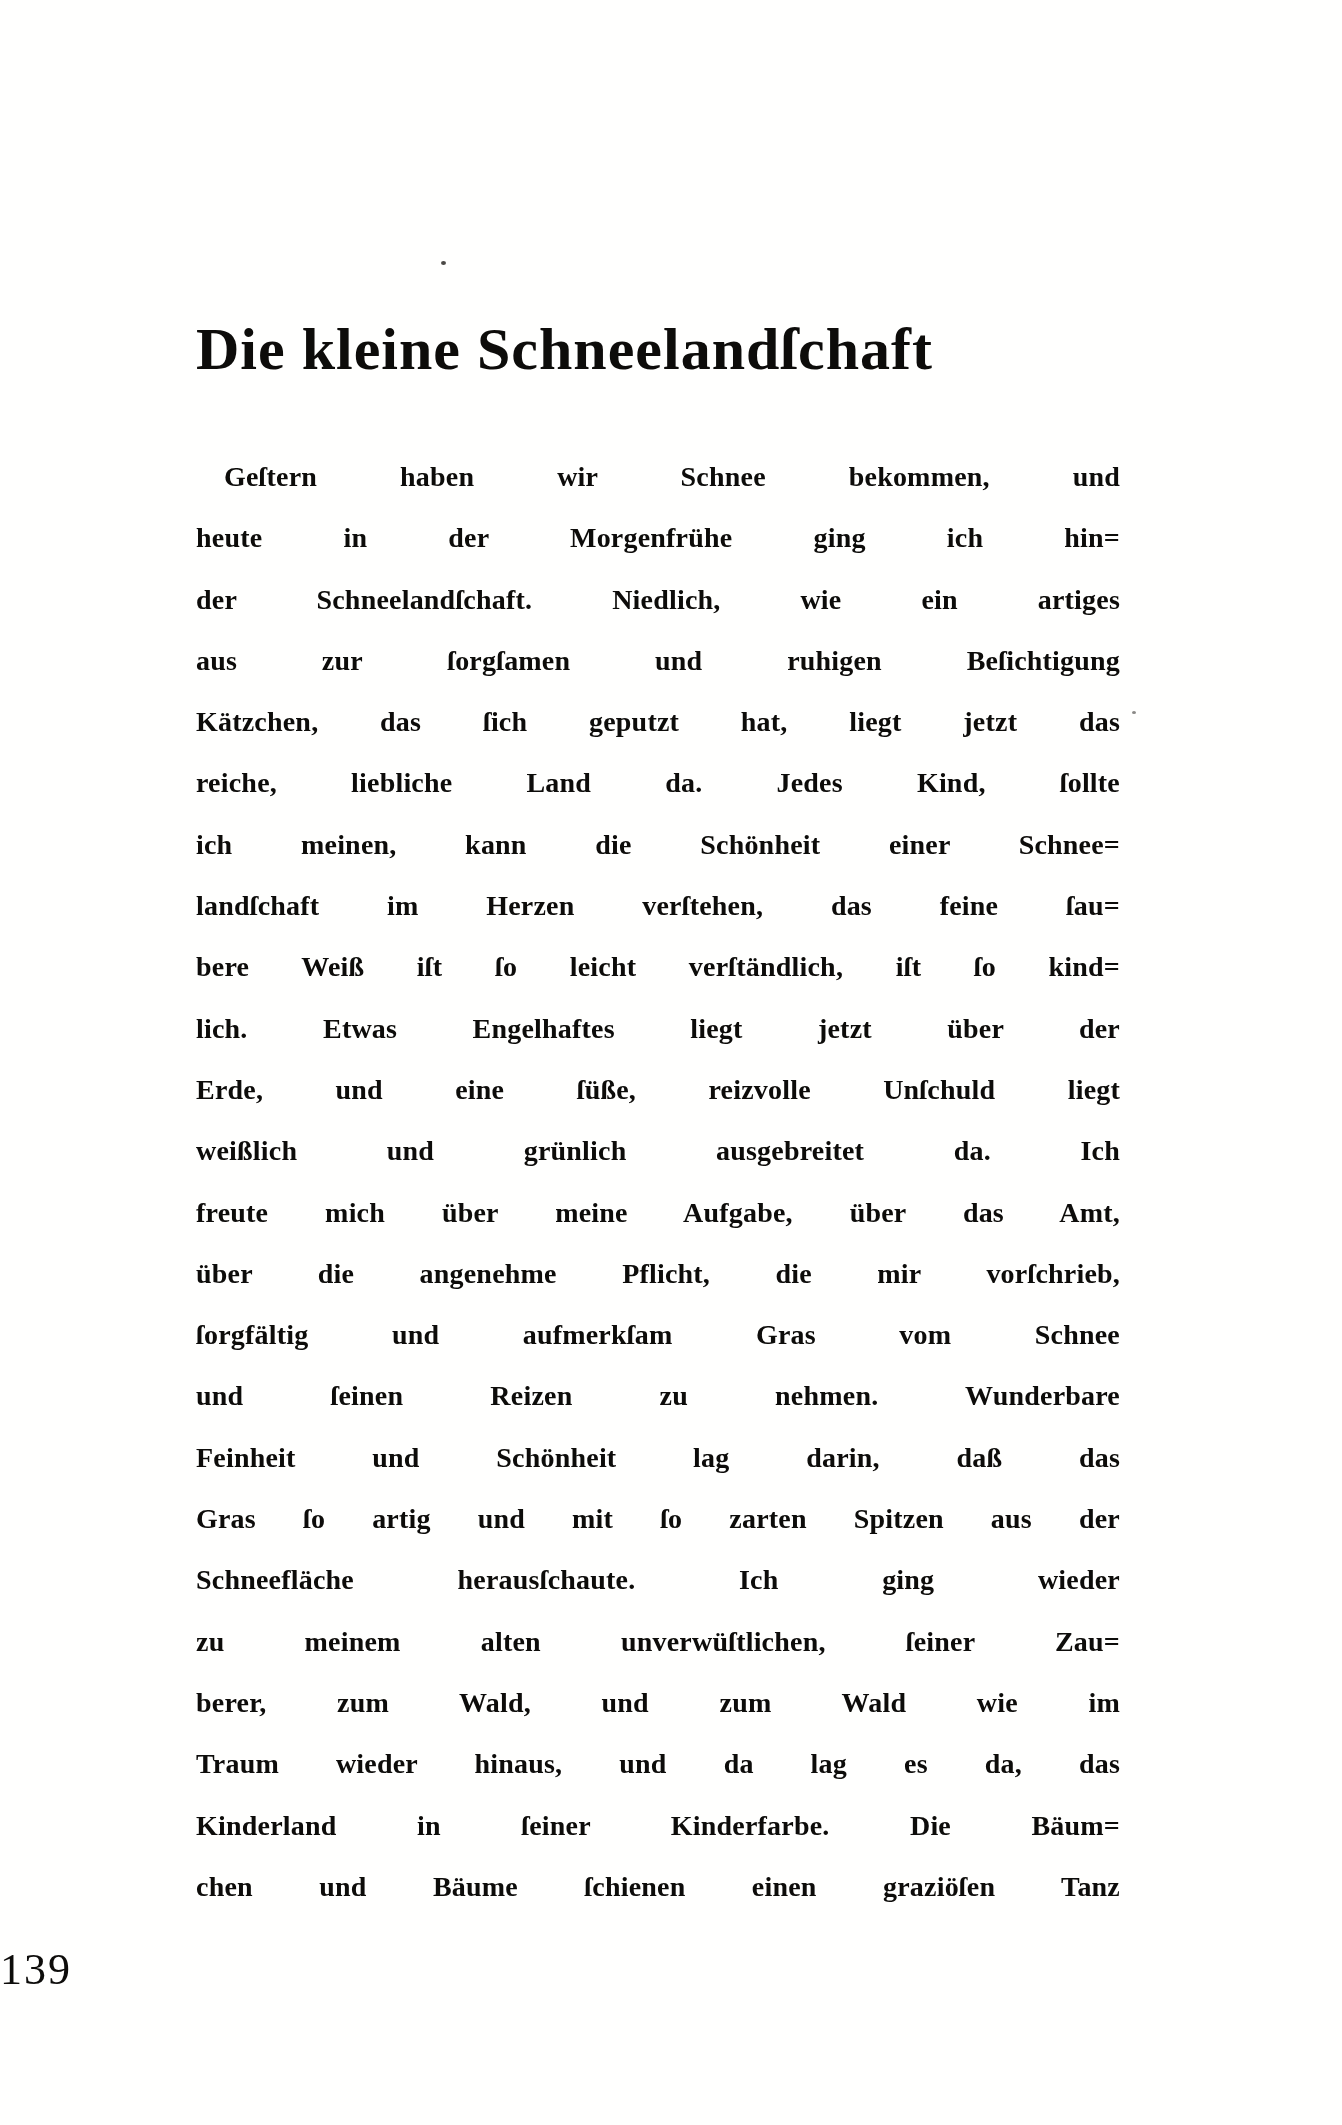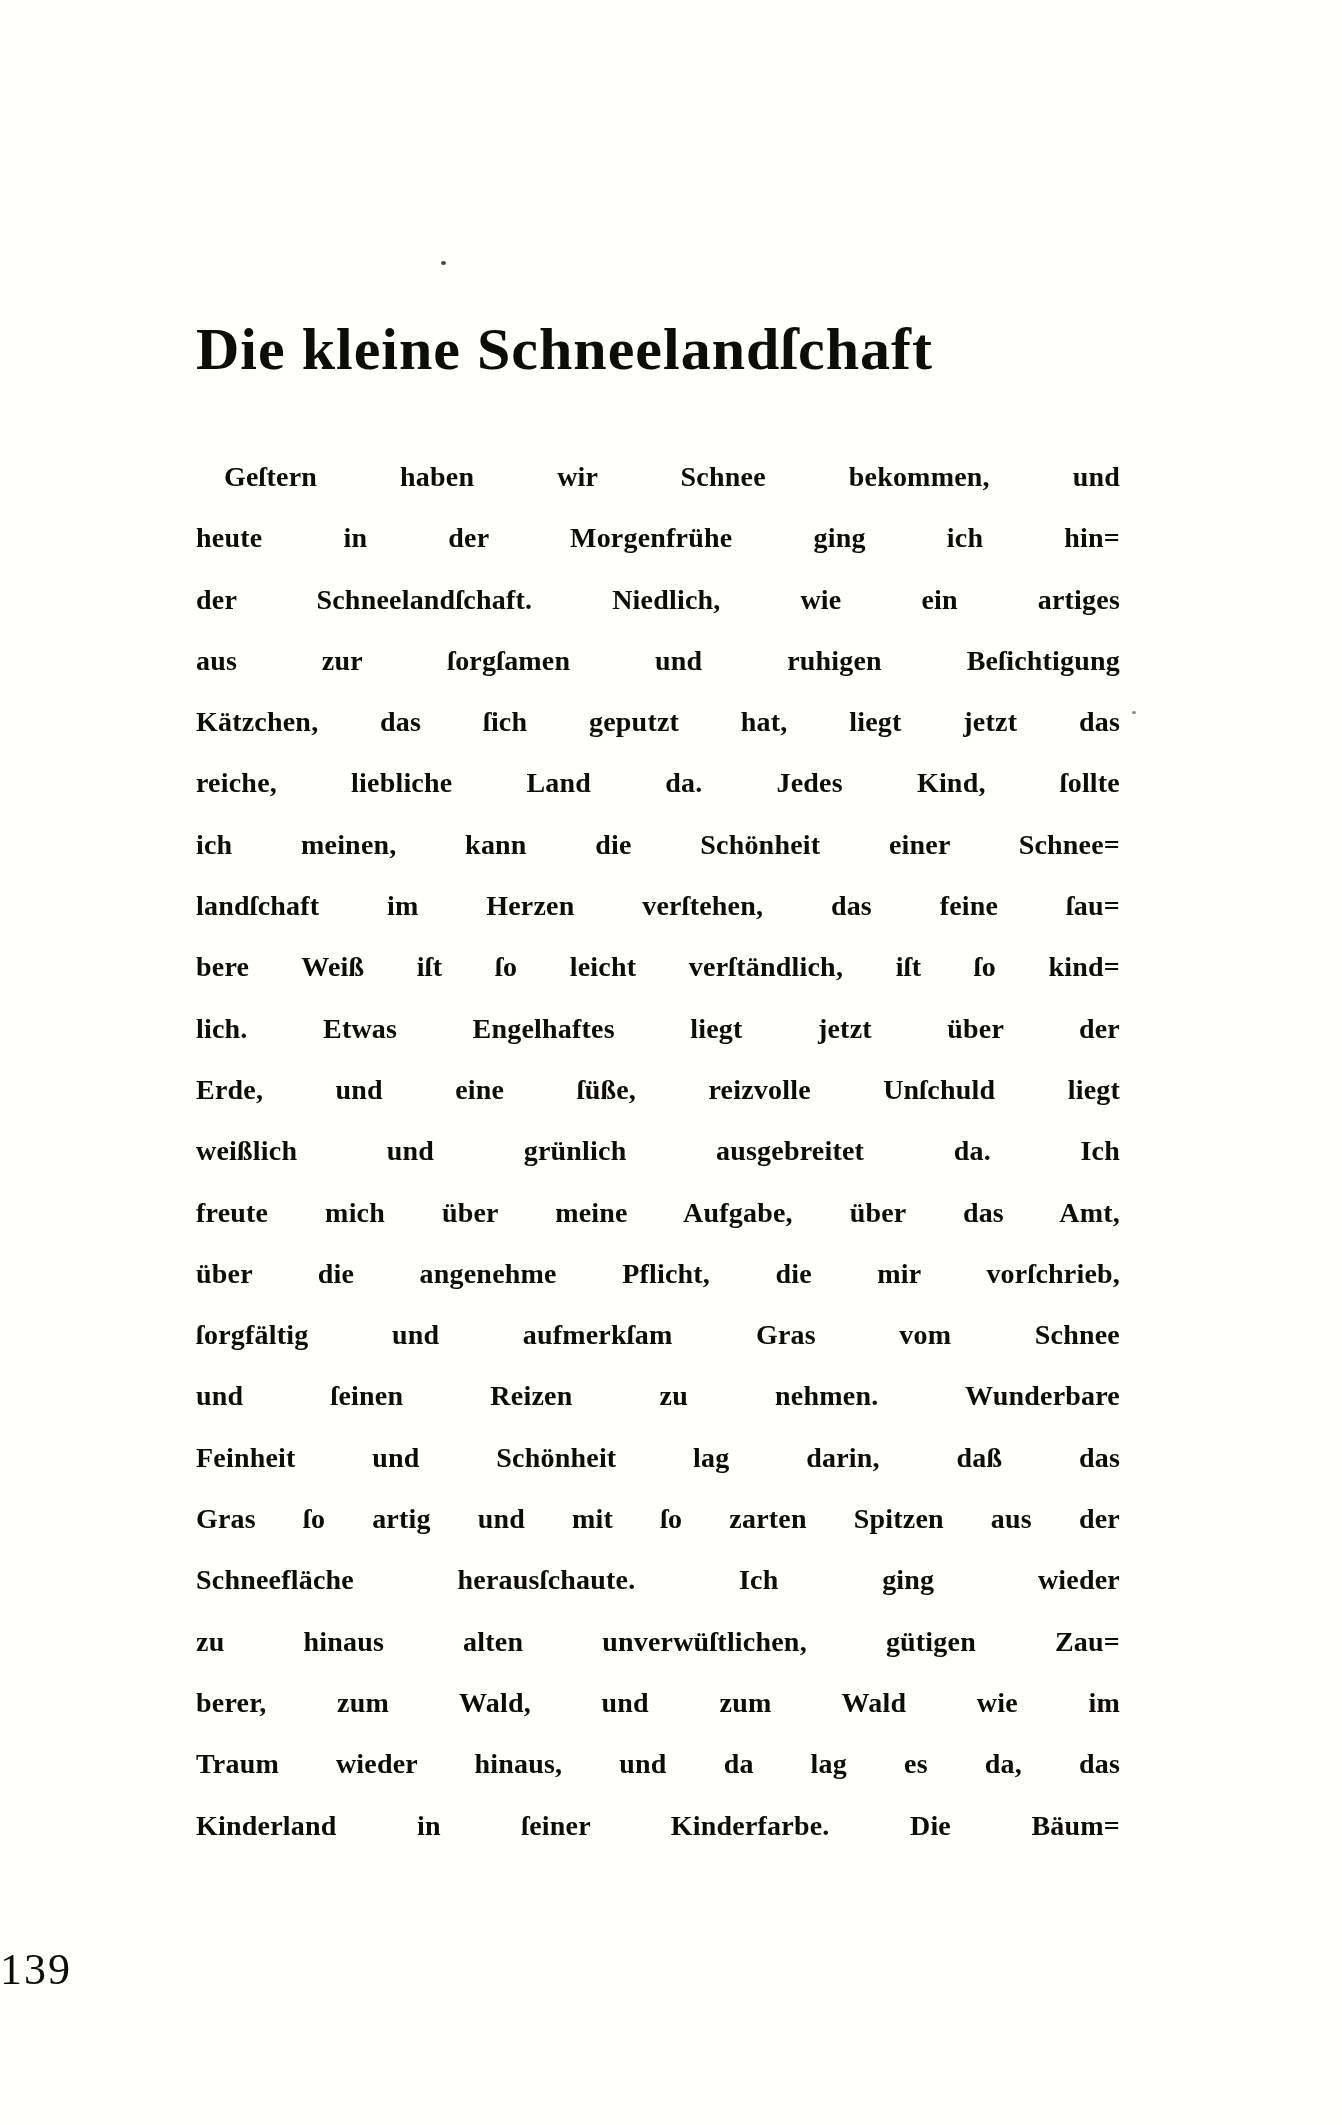--- a/index.html
+++ b/index.html
@@ -89,20 +89,21 @@
       <div class="line">lich. Etwas Engelhaftes liegt jetzt über der</div>
       <div class="line">Erde, und eine ſüße, reizvolle Unſchuld liegt</div>
       <div class="line">weißlich und grünlich ausgebreitet da. Ich</div>
       <div class="line">freute mich über meine Aufgabe, über das Amt,</div>
       <div class="line">über die angenehme Pflicht, die mir vorſchrieb,</div>
       <div class="line">ſorgfältig und aufmerkſam Gras vom Schnee</div>
       <div class="line">und ſeinen Reizen zu nehmen. Wunderbare</div>
       <div class="line">Feinheit und Schönheit lag darin, daß das</div>
       <div class="line">Gras ſo artig und mit ſo zarten Spitzen aus der</div>
       <div class="line">Schneefläche herausſchaute. Ich ging wieder</div>
-      <div class="line">zu hinaus alten unverwüſtlichen, gütigen Zau=</div>
+      <div class="line">zu meinem alten unverwüſtlichen, ſeiner Zau=</div>
       <div class="line">berer, zum Wald, und zum Wald wie im</div>
       <div class="line">Traum wieder hinaus, und da lag es da, das</div>
       <div class="line">Kinderland in ſeiner Kinderfarbe. Die Bäum=</div>
+      <div class="line">chen und Bäume ſchienen einen graziöſen Tanz</div>
     </div>
 
   <div class="pagenum">139</div>
 </div>
 
 </body></html>

